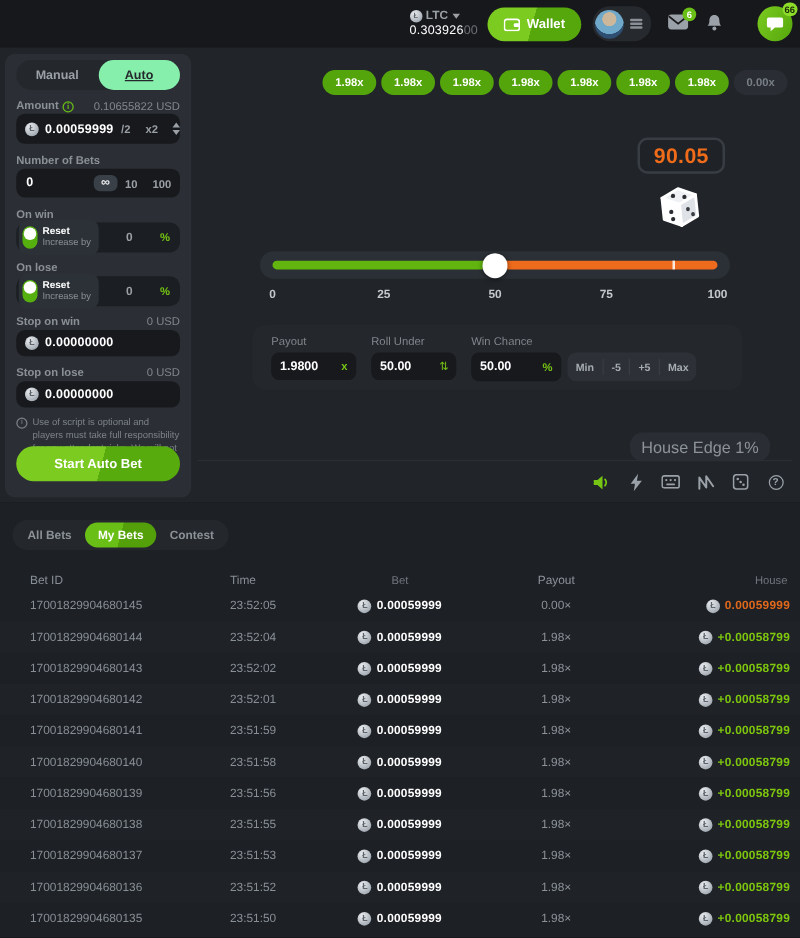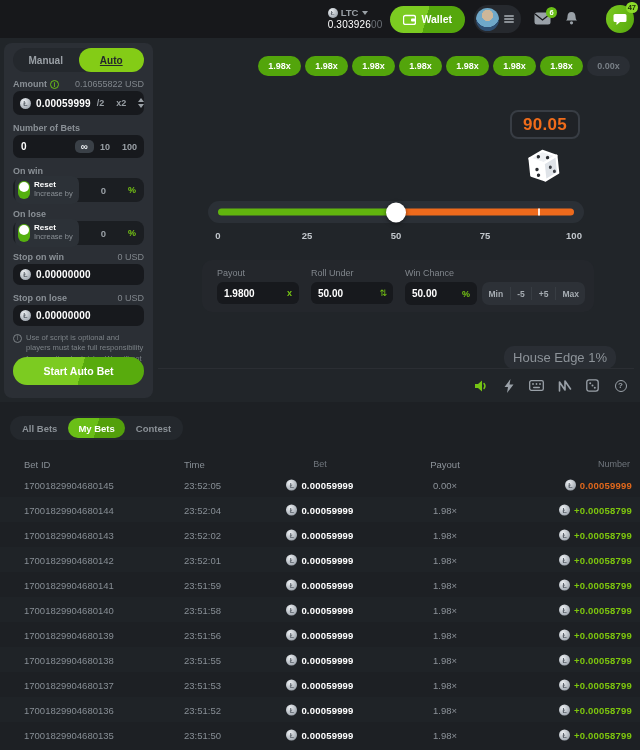--- a/index.html
+++ b/index.html
@@ -65,21 +65,21 @@
   .main { position:absolute; top:38px; left:0; right:0; height:364px; background:#212529; }
 
   
   .sidebar {
     position:absolute; left:4px; top:5px; width:149px; height:355px;
     background:#2b2f35; border-radius:8px; z-index:2;
   }
   .sidebar .abs { position:absolute; left:9px; right:9px; }
   .mode-tabs { top:5px; height:24px; background:#24282d; border-radius:13px; display:flex; align-items:center; }
   .mode-tab { flex:1; text-align:center; font-size:10px; color:#9aa0a6; font-weight:bold; height:100%; display:flex; align-items:center; justify-content:center; cursor:pointer; border-radius:12px; }
-  .mode-tab.active { background:#84cc16; color:#24272b;text-decoration:underline; }
+  .mode-tab.active { background:#86efac; color:#24272b;text-decoration:underline; }
   .lblrow { display:flex; justify-content:space-between; align-items:center; color:#8a9096; font-size:9px; font-weight:bold; }
   .lblrow .usd { color:#80868c; font-weight:normal; }
   .info-i {
     display:inline-flex; width:9px; height:9px; border:1px solid #6abf17; border-radius:50%;
     color:#6abf17; font-size:6.5px; align-items:center; justify-content:center; margin-left:3px; font-weight:bold;
   }
   .input-pill { background:#17191d; border-radius:7px; display:flex; align-items:center; padding:0 7px; }
   .input-pill .val { font-weight:bold; font-size:10px; margin-left:5px; letter-spacing:.2px; }
   .input-pill .spacer { flex:1; }
   .mini-btn { color:#9aa0a6; font-size:9px; font-weight:bold; padding:0 6px; cursor:pointer; }
@@ -134,21 +134,21 @@
   .slider-labels { position:absolute; left:218px; top:192px; width:356px; height:12px; }
   .slider-labels span { position:absolute; transform:translateX(-50%); color:#c3c8cd; font-size:9.5px; font-weight:bold; }
 
   .ctrl-panel { position:absolute; left:202px; top:222px; width:392px; height:52px; background:#24272c; border-radius:10px;
     display:flex; gap:12px; padding:8px 15px; }
   .ctrl-col { display:flex; flex-direction:column; }
   .ctrl-col .clabel { color:#80868c; font-size:9px; margin-bottom:4px; }
   .cinput { background:#17191d; border-radius:6px; height:23px; display:flex; align-items:center; padding:0 7px; }
   .cinput .v { font-weight:bold; font-size:10px; }
   .cinput .sfx { margin-left:auto; color:#76c514; font-weight:bold; font-size:9px; }
-  .cinput.w80 { width:82px; }
+  .cinput.w80 { width:68px; }
   .cinput.w70 { width:72px; }
   .swap-ic { margin-left:auto; color:#76c514; font-size:9px; letter-spacing:-1px; }
   .chance-row { display:flex; gap:5px; }
   .chance-btns { background:#2d3137; border-radius:7px; height:23px; display:flex; align-items:center; }
   .chance-btns span { padding:0 6.5px; color:#a6acb2; font-size:8.5px; font-weight:bold; cursor:pointer; border-left:1px solid #383d43; height:13px; display:flex; align-items:center; }
   .chance-btns span:first-child { border-left:none; }
 
   .house-edge { position:absolute; right:24px; top:308px; background:#2a2e34; border-radius:10px;
     color:#8d9399; font-size:13px; padding:4px 9px; }
   .game-footer { position:absolute; left:158px; right:6px; top:330px; height:34px; border-top:1px solid #2b2e33;
@@ -219,21 +219,21 @@
   <div class="icon-wrap">
     <svg width="13" height="14" viewBox="0 0 13 14">
         <path d="M6.5 1 C3.8 1 2.5 3 2.5 5.5 C2.5 8.5 1 9.5 1 9.5 L12 9.5 C12 9.5 10.5 8.5 10.5 5.5 C10.5 3 9.2 1 6.5 1 Z" fill="#9aa1a8"></path>
         <circle cx="6.5" cy="11.8" r="1.6" fill="#9aa1a8"></circle>
       </svg>
   </div>
   <div class="chat-btn">
     <svg width="14" height="13" viewBox="0 0 14 13">
         <path d="M2 1 h10 a1.5 1.5 0 0 1 1.5 1.5 v5 a1.5 1.5 0 0 1 -1.5 1.5 h-5 l-3.5 3 v-3 h-1.5 a1.5 1.5 0 0 1 -1.5 -1.5 v-5 A1.5 1.5 0 0 1 2 1 Z" fill="#fff"></path>
       </svg>
-    <span class="badge">47</span>
+    <span class="badge">66</span>
   </div>
 </div>
 
 <div class="main">
 
   <div class="sidebar">
     <div class="abs mode-tabs" style="top:5px;">
       <span class="mode-tab">Manual</span>
       <span class="mode-tab active">Auto</span>
     </div>
@@ -446,21 +446,21 @@
     <span class="bet-tab">All Bets</span>
     <span class="bet-tab active">My Bets</span>
     <span class="bet-tab">Contest</span>
   </div>
 
   <div class="thead">
     <span class="cell c-id">Bet ID</span>
     <span class="cell c-time">Time</span>
     <span class="cell c-bet">Bet</span>
     <span class="cell c-payout">Payout</span>
-    <span class="cell c-profit">Number</span>
+    <span class="cell c-profit">House</span>
   </div>
 
   <div class="rows" id="bet-rows">
   <div class="bet-row">
     <span class="cell c-id">17001829904680145</span>
     <span class="cell c-time">23:52:05</span>
     <span class="cell c-bet">
           <i class="coin"></i>
           <b>0.00059999</b>
         </span>

